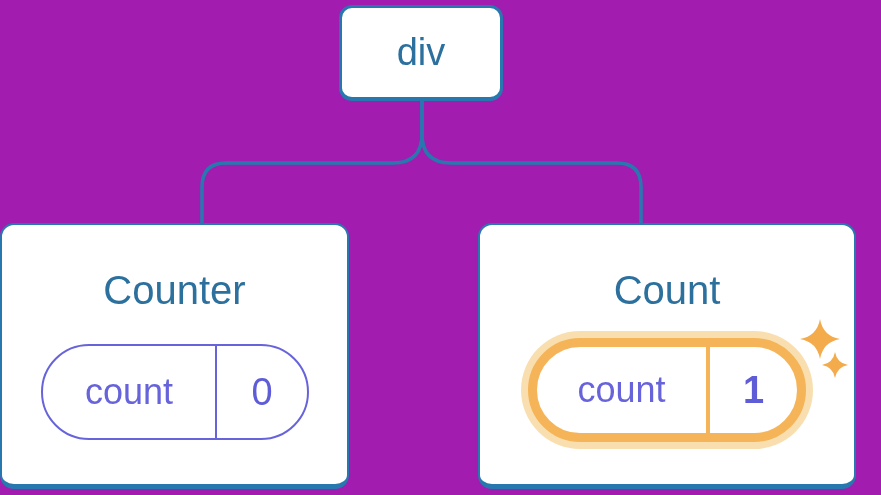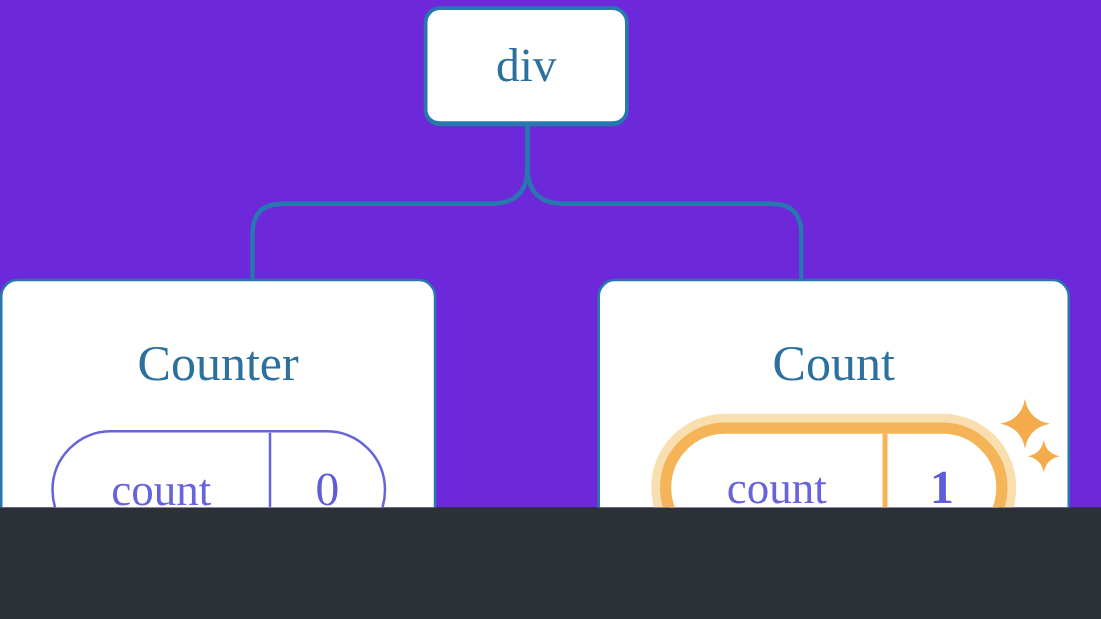--- a/index.html
+++ b/index.html
@@ -1,19 +1,19 @@
 <!DOCTYPE html>
 <html><head>
 <meta charset="utf-8">
 <style>
   html,body { margin:0; padding:0; background:#2b3137; }
   .stage {
-    position:relative; width:881px; height:406px; overflow:hidden;
-    background:#6d28d9;
-    font-family:Liberation Serif, serif;
+    position:relative; width:881px; height:495px; overflow:hidden;
+    background:#a21caf;
+    font-family:Liberation Sans, sans-serif;
   }
   .connectors { position:absolute; left:0; top:0; width:881px; height:495px; pointer-events:none; }
 
   .root-node {
     position:absolute; left:339px; top:5px; width:164px; height:96px;
     box-sizing:border-box; background:#ffffff;
     border:3px solid #2878B0; border-bottom-width:4px; border-radius:13px;
     display:flex; align-items:center; justify-content:center;
     font-size:38px; color:#2C709E;
   }

